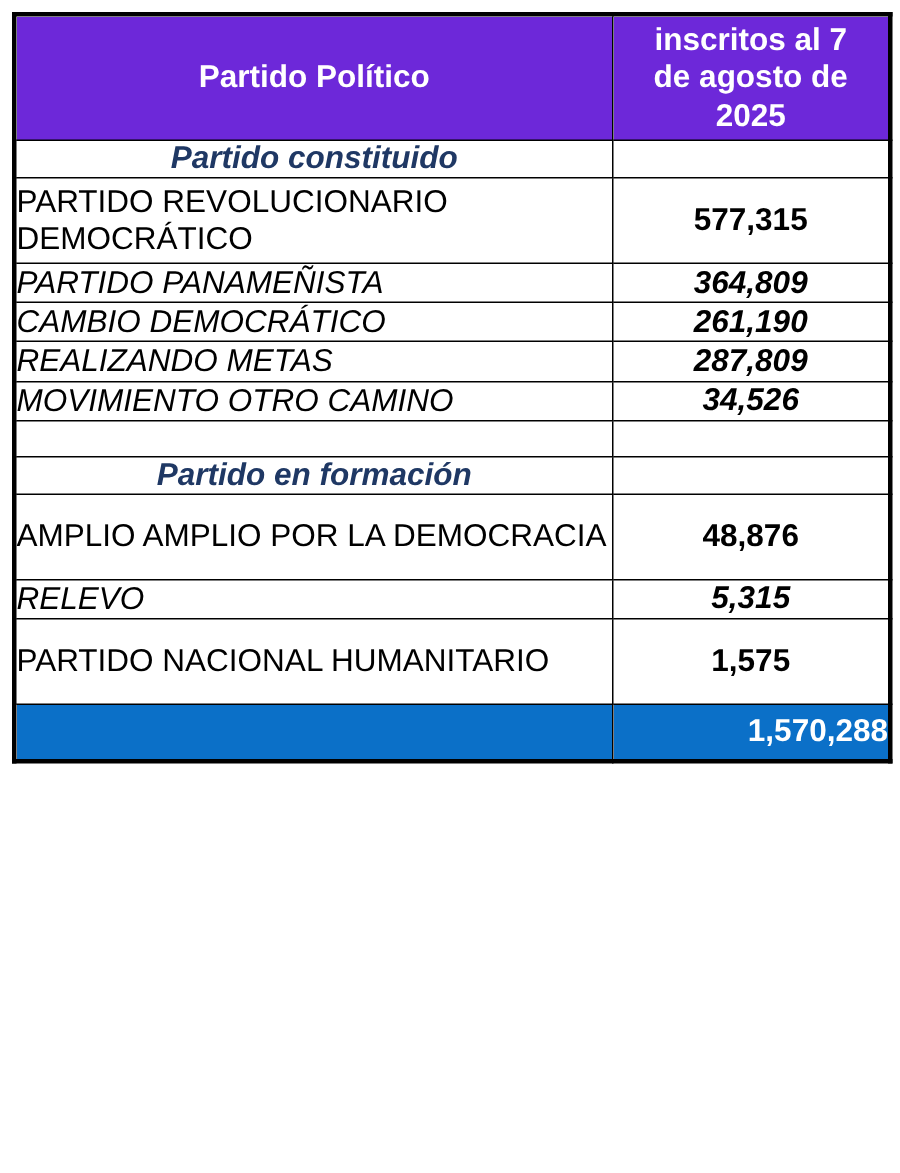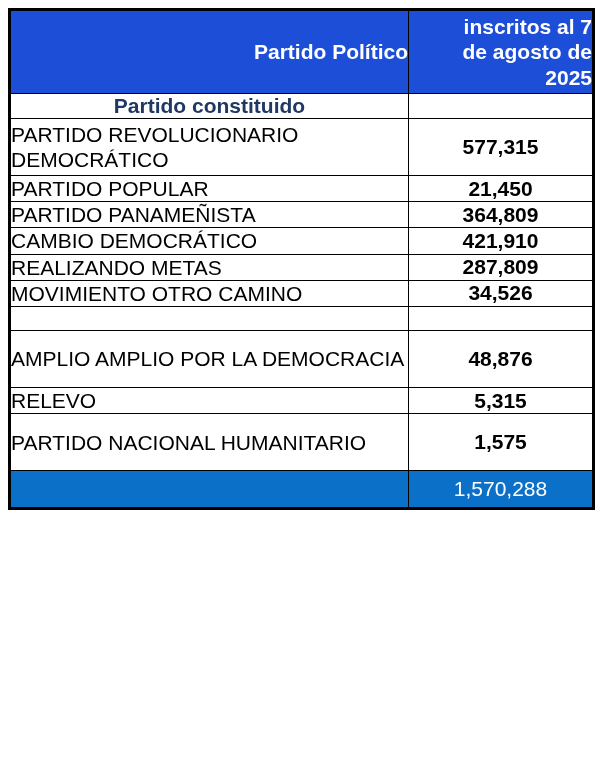--- a/index.html
+++ b/index.html
@@ -25,31 +25,31 @@
   table.party-table th,
   table.party-table td {
     border: 1.5px solid #000000;
     padding: 0;
     overflow: hidden;
   }
   col.c-name  { width: 399px; }
   col.c-count { width: 185px; }
 
   tr.r-header { height: 84px; }
-  tr.r-single { height: 24px; }
+  tr.r-single { height: 24px; font-style: italic; }
   tr.r-double { height: 57px; }
   tr.r-total  { height: 38px; }
 
   .hcell {
-    background: #1d4ed8;
+    background: #6d28d9;
     color: #ffffff;
     font-weight: bold;
     font-size: 21px;
     line-height: 1.22;
-    text-align: right;
+    text-align: center;
     vertical-align: middle;
   }
   .prewrap { white-space: pre-line; }
 
   .sec-title {
     color: #1f3864;
     font-weight: bold;
     font-size: 21px;
     text-align: center;
     vertical-align: middle;
@@ -67,23 +67,23 @@
     font-weight: bold;
     text-align: center;
     vertical-align: middle;
     padding: 2px 9px 2px 2px;
   }
   tr.r-total td {
     background: #0b70c8;
   }
   .total-num {
     color: #ffffff;
-    font-weight: normal;
+    font-weight: bold;
     font-size: 21px;
-    text-align: center;
+    text-align: right;
     vertical-align: middle;
     padding: 2px 9px 2px 2px;
   }
 </style>
 </head>
 <body>
 
 <div class="wrap">
   <table class="party-table">
     <colgroup>
@@ -102,45 +102,45 @@
     <tr class="r-single">
       <td class="sec-title">Partido constituido</td>
       <td class="num"></td>
     </tr>
 
     <tr class="r-double">
       <td class="name">PARTIDO REVOLUCIONARIO DEMOCRÁTICO</td>
       <td class="num">577,315</td>
     </tr>
     <tr class="r-single">
-      <td class="name">PARTIDO POPULAR</td>
-      <td class="num">21,450</td>
-    </tr>
-    <tr class="r-single">
       <td class="name">PARTIDO PANAMEÑISTA</td>
       <td class="num">364,809</td>
     </tr>
     <tr class="r-single">
       <td class="name">CAMBIO DEMOCRÁTICO</td>
-      <td class="num">421,910</td>
+      <td class="num">261,190</td>
     </tr>
     <tr class="r-single">
       <td class="name">REALIZANDO METAS</td>
       <td class="num">287,809</td>
     </tr>
     <tr class="r-single">
       <td class="name">MOVIMIENTO OTRO CAMINO</td>
       <td class="num">34,526</td>
     </tr>
 
     <tr class="r-single">
       <td class="name"></td>
       <td class="num"></td>
     </tr>
 
+    <tr class="r-single">
+      <td class="sec-title">Partido en formación</td>
+      <td class="num"></td>
+    </tr>
 
     <tr class="r-double">
       <td class="name">AMPLIO AMPLIO POR LA DEMOCRACIA</td>
       <td class="num">48,876</td>
     </tr>
     <tr class="r-single">
       <td class="name">RELEVO</td>
       <td class="num">5,315</td>
     </tr>
     <tr class="r-double">

